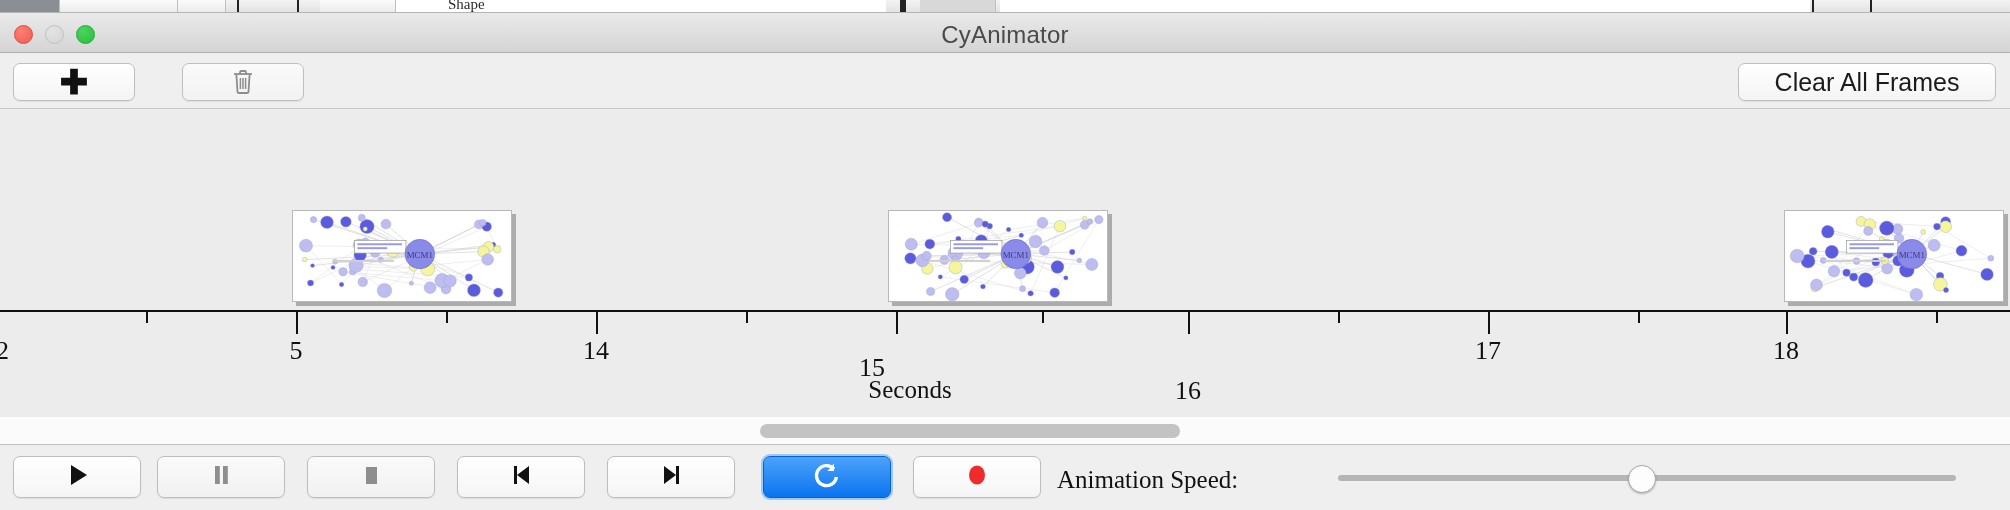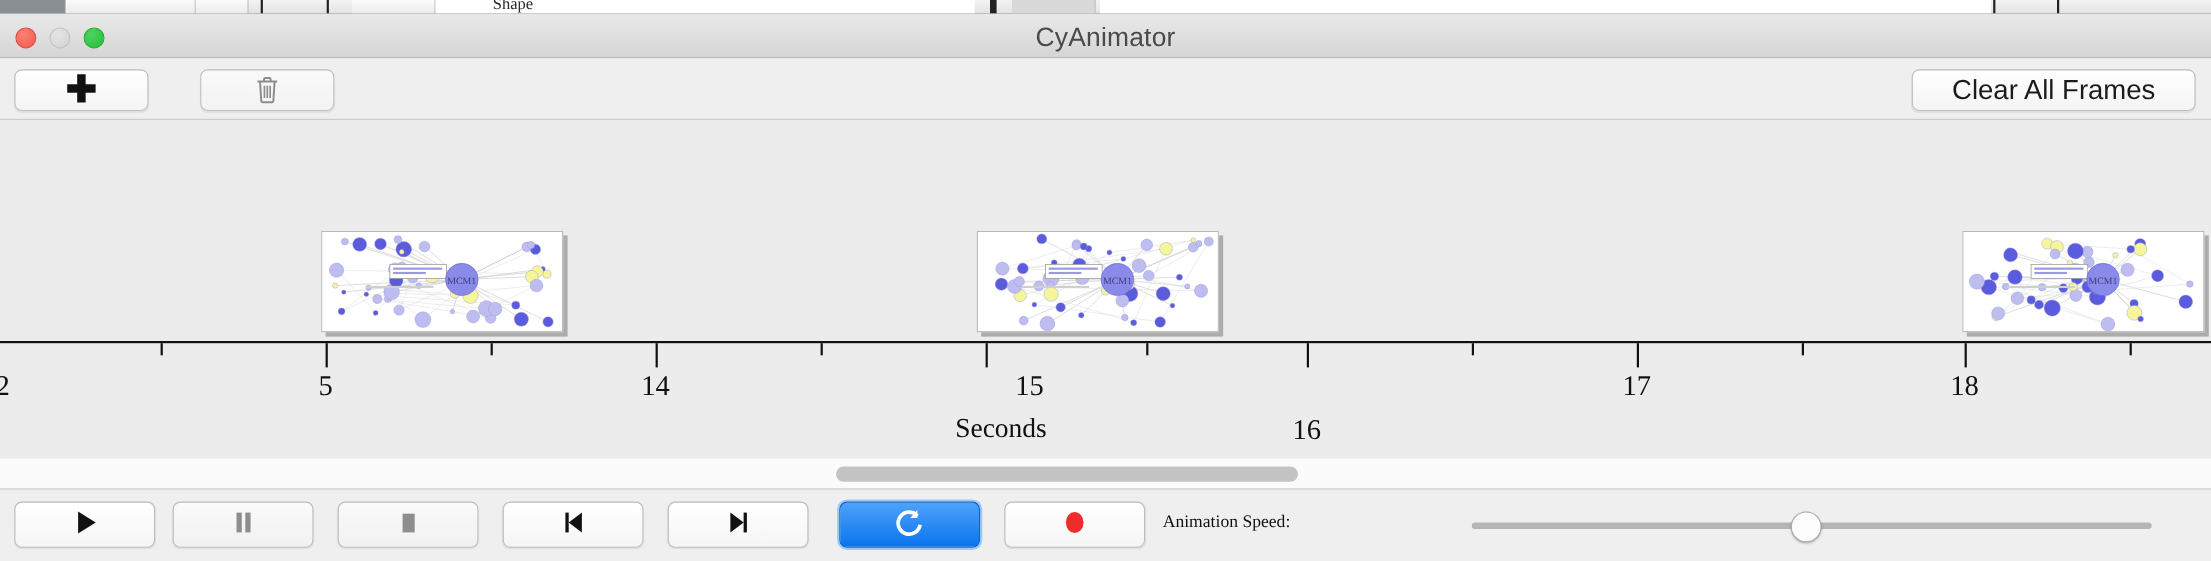--- a/index.html
+++ b/index.html
@@ -125,21 +125,21 @@
     box-shadow: 0 1px 1px rgba(0,0,0,.08); cursor: pointer;
   }
   .pbtn.disabled { background: linear-gradient(#fafafa, #f1f1f1); }
   .pbtn.active {
     background: linear-gradient(#4da2fb, #0a74ee);
     border: 1px solid #0a62c8;
     box-shadow: 0 0 0 2px rgba(90,170,250,.55);
   }
   .speed-label {
     position: absolute; left: 1057px; top: 20px;
-    font-size: 16px; color: #111; font-family: "Liberation Serif", serif;
+    font-size: 25px; color: #111; font-family: "Liberation Serif", serif;
   }
   .slider-track {
     position: absolute; left: 1338px; top: 29px; width: 618px; height: 6px;
     border-radius: 3px; background: #b5b5b5; cursor: pointer;
   }
   .slider-thumb {
     position: absolute; left: 1628px; top: 19px; width: 28px; height: 28px;
     border-radius: 50%; background: #fdfdfd; border: 1px solid #a9a9a9;
     box-shadow: 0 1px 2px rgba(0,0,0,.25); cursor: pointer;
   }
@@ -508,21 +508,21 @@
     <div id="ticks-layer">
         <div class="tick-label" style="left: -4px;">12</div>
         <div class="tick minor" style="left: 146px;"></div>
         <div class="tick major" style="left: 296px;"></div>
         <div class="tick-label" style="left: 296px;">5</div>
         <div class="tick minor" style="left: 446px;"></div>
         <div class="tick major" style="left: 596px;"></div>
         <div class="tick-label" style="left: 596px;">14</div>
         <div class="tick minor" style="left: 746px;"></div>
         <div class="tick major" style="left: 896px;"></div>
-        <div class="tick-label" style="left: 936px;">15</div>
+        <div class="tick-label" style="left: 872px; margin-top: 17px;">15</div>
         <div class="tick minor" style="left: 1042px;"></div>
         <div class="tick major" style="left: 1188px;"></div>
         <div class="tick-label" style="left: 1188px; margin-top: 40px;">16</div>
         <div class="tick minor" style="left: 1338px;"></div>
         <div class="tick major" style="left: 1488px;"></div>
         <div class="tick-label" style="left: 1488px;">17</div>
         <div class="tick minor" style="left: 1638px;"></div>
         <div class="tick major" style="left: 1786px;"></div>
         <div class="tick-label" style="left: 1786px;">18</div>
         <div class="tick minor" style="left: 1936px;"></div>

